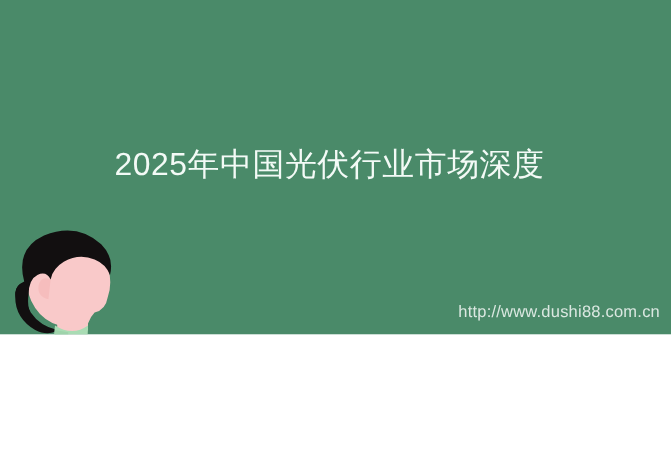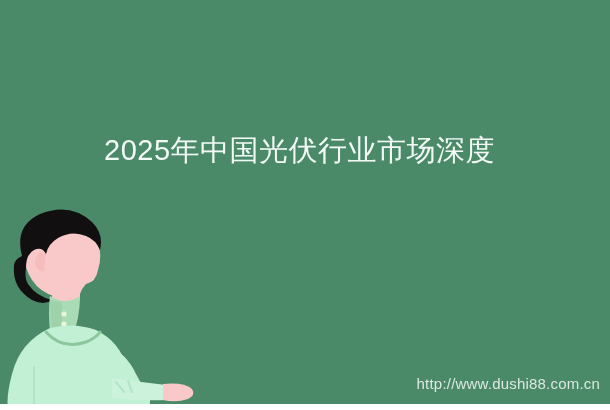--- a/index.html
+++ b/index.html
@@ -3,21 +3,21 @@
 <meta charset="utf-8">
 <style>
   html, body {
     margin: 0;
     padding: 0;
     background: #ffffff;
   }
   #banner {
     position: relative;
     width: 610px;
-    height: 404px;
+    height: 304px;
     overflow: hidden;
     background: #4a8a69;
     font-family: "Liberation Sans", "DejaVu Sans", sans-serif;
   }
   #bg-fill {
     position: absolute;
     inset: 0;
     background: #4a8a69;
   }
   

